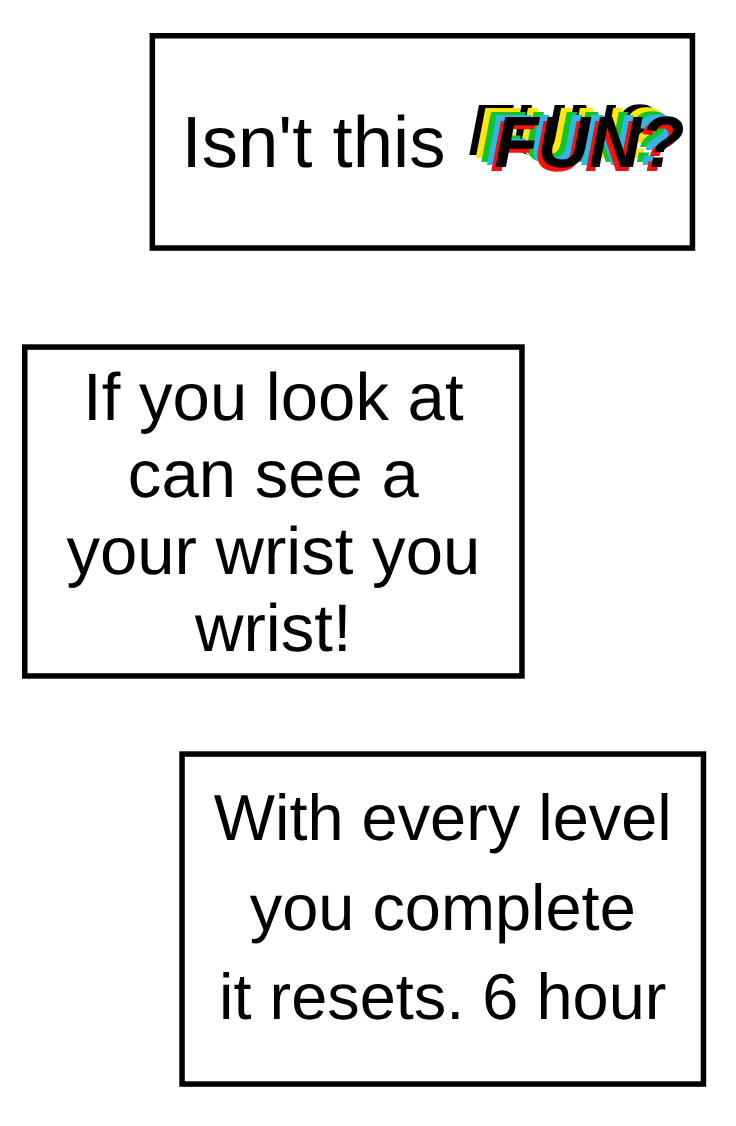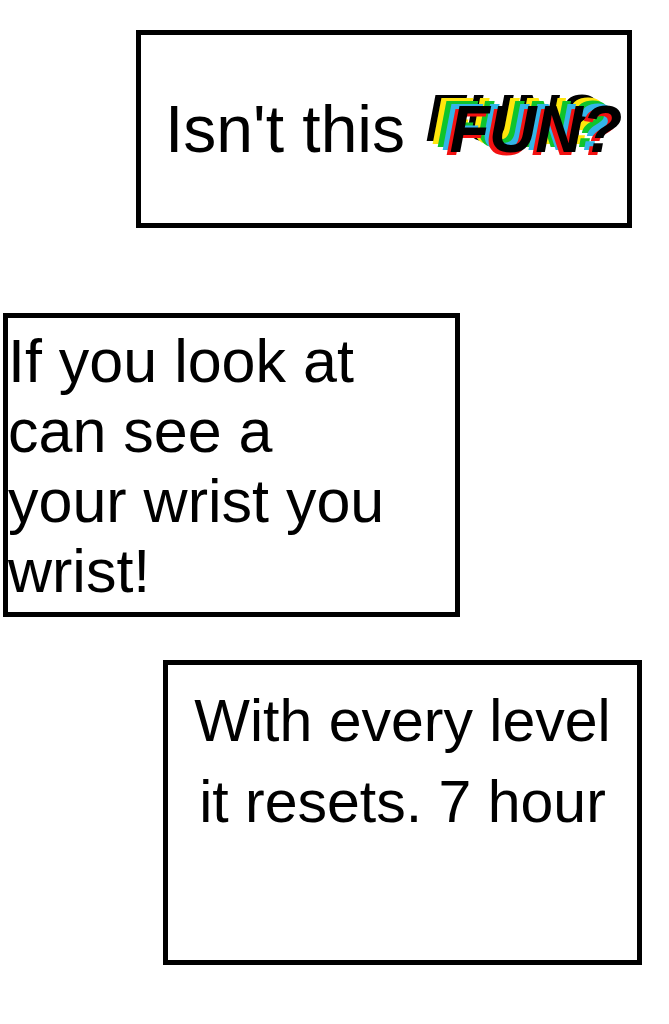--- a/index.html
+++ b/index.html
@@ -49,33 +49,33 @@
     color: var(--ink, #000);
     text-shadow:
       -4px  3px  0 var(--glitch-red),
       -8px  -2px 0 var(--glitch-cyan),
       -13px -5px 0 var(--glitch-green),
       -18px -8px 0 var(--glitch-yellow),
       -24px -11px 0 var(--glitch-echo);
   }
   
   #box-wrist {
-    left: 3px;
+    left: 20px;
     top: 313px;
     width: 457px;
     height: 304px;
     padding-top: 8px;
-    text-align: left;
+    text-align: center;
     font-size: 61px;
     line-height: 70px;
   }
   
   #box-timer {
     left: 163px;
-    top: 660px;
+    top: 683px;
     width: 479px;
     height: 305px;
     padding-top: 16px;
     text-align: center;
     font-size: 59px;
     line-height: 81px;
   }
   .line {
     white-space: nowrap;
   }
@@ -91,16 +91,17 @@
 
   <div class="box" id="box-wrist">
     <div class="line">If you look at</div>
     <div class="line">can see a</div>
     <div class="line">your wrist you</div>
     <div class="line">wrist!</div>
   </div>
 
   <div class="box" id="box-timer">
     <div class="line">With every level</div>
-    <div class="line">it resets. 7 hour</div>
+    <div class="line">you complete</div>
+    <div class="line">it resets. 6 hour</div>
   </div>
 
 </div>
 
 </body></html>

